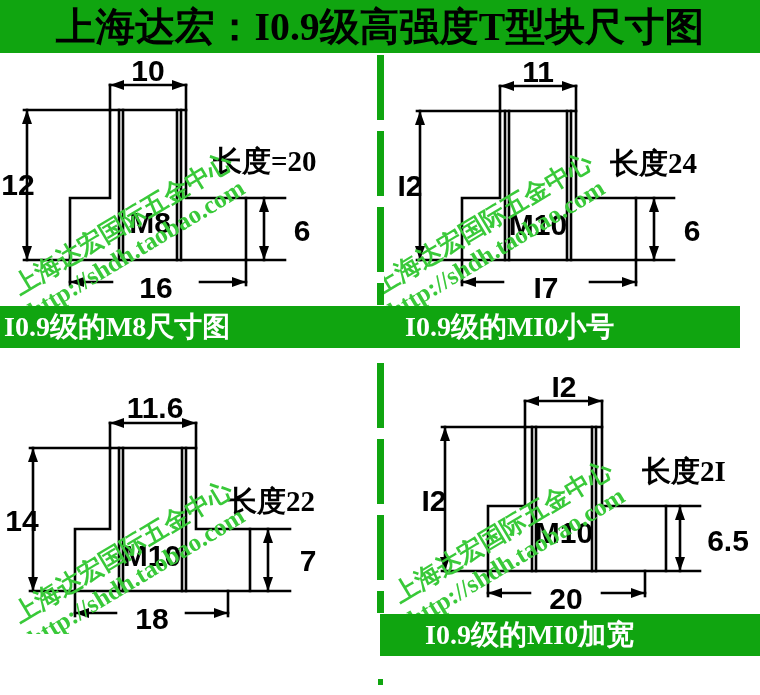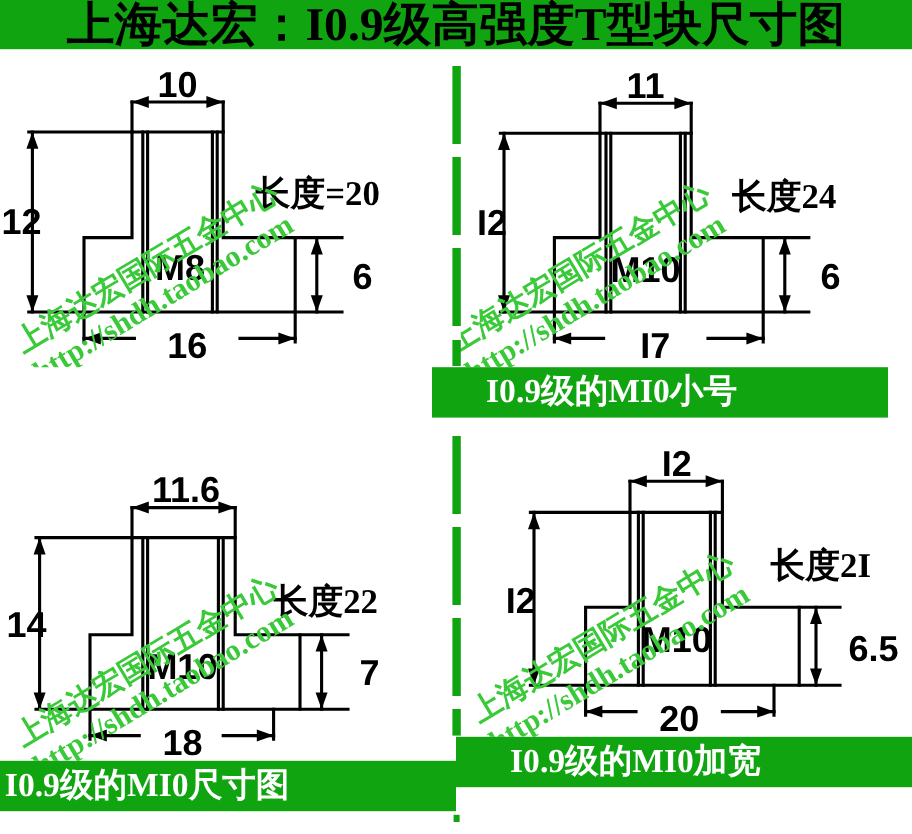--- a/index.html
+++ b/index.html
@@ -13,21 +13,21 @@
     font-family: "Liberation Sans", sans-serif;
     overflow: hidden;
     position: relative;
   }
 
   
   #title-bar {
     position: absolute;
     left: 0; top: 0;
     width: 760px;
-    height: 41px;
+    height: 53px;
     background: #10a510;
     display: flex;
     align-items: center;
     justify-content: center;
   }
   #title-bar .title-text {
     color: #000000;
     font-family: "Liberation Serif", serif;
     font-weight: bold;
     font-size: 39px;
@@ -211,20 +211,23 @@
         <text class="dim-label" x="302" y="188" text-anchor="middle">6</text>
         <text class="dim-label" x="156" y="245" text-anchor="middle">16</text>
         <text class="dim-label-cn" x="213" y="118">长度=20</text>
         <text class="bore-label" x="150" y="180" text-anchor="middle">M8</text>
       </svg>
       <div class="watermark wm-block">
         <span class="wm-line">上海达宏国际五金中心</span>
         <span class="wm-line">http://shdh.taobao.com</span>
       </div>
     </div>
+    <div class="caption-bar">
+      <span class="caption-text">I0.9级的M8尺寸图</span>
+    </div>
   </div>
 
   <div class="panel p1">
     <div class="drawing-area">
       <svg width="380" height="253" viewBox="0 0 380 253">
         <g stroke="#000000" stroke-width="2.6" fill="none" stroke-linecap="square">
           <path d="M 140 58 L 216 58 L 216 145 L 276 145 L 276 207 L 102 207 L 102 145 L 140 145 Z"></path>
           <line x1="145" y1="58" x2="145" y2="207"></line>
           <line x1="149" y1="58" x2="149" y2="207"></line>
           <line x1="207" y1="58" x2="207" y2="207"></line>
@@ -316,23 +319,20 @@
         <text class="dim-label" x="308" y="190" text-anchor="middle">7</text>
         <text class="dim-label" x="152" y="248" text-anchor="middle">18</text>
         <text class="dim-label-cn" x="228" y="130">长度22</text>
         <text class="bore-label" x="152" y="185" text-anchor="middle">M10</text>
       </svg>
       <div class="watermark wm-block">
         <span class="wm-line">上海达宏国际五金中心</span>
         <span class="wm-line">http://shdh.taobao.com</span>
       </div>
     </div>
-    <div class="caption-bar">
-      <span class="caption-text">I0.9级的MI0尺寸图</span>
-    </div>
   </div>
 
   <div class="panel p3">
     <div class="drawing-area">
       <svg width="380" height="253" viewBox="0 0 380 253">
         <g stroke="#000000" stroke-width="2.6" fill="none" stroke-linecap="square">
           <path d="M 145 66 L 222 66 L 222 145 L 286 145 L 286 210 L 108 210 L 108 145 L 145 145 Z"></path>
           <line x1="152" y1="66" x2="152" y2="210"></line>
           <line x1="156" y1="66" x2="156" y2="210"></line>
           <line x1="212" y1="66" x2="212" y2="210"></line>

